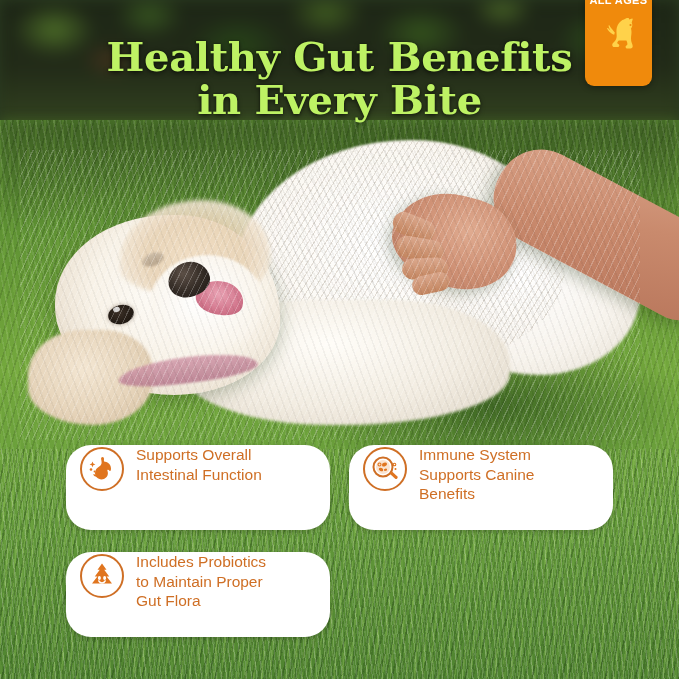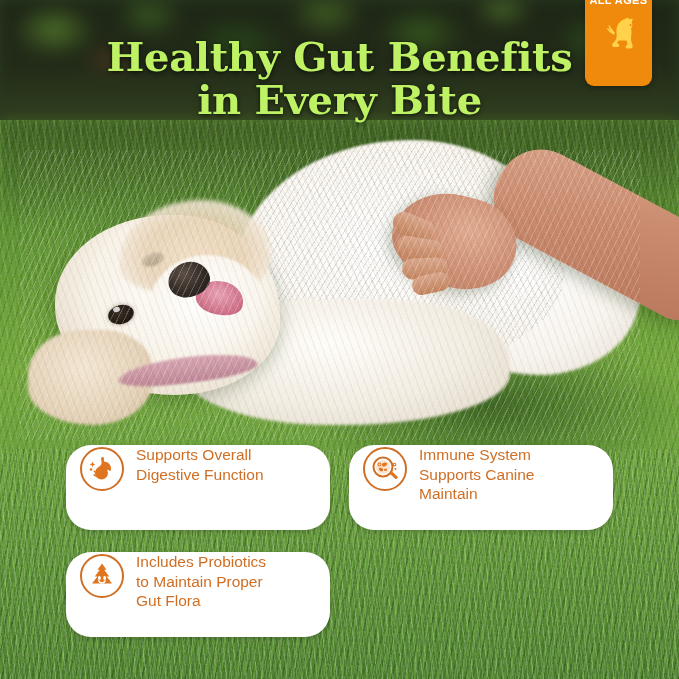--- a/index.html
+++ b/index.html
@@ -367,21 +367,21 @@
           <circle cx="23" cy="23" r="21" fill="none" stroke="#CF6F25" stroke-width="2"></circle>
           <path d="M23.5 11c-.9 0-1.4.8-1.4 1.6 0 1.2.5 2.3.5 4.2 0 1.6-.8 2.6-2.4 3.7-2.2 1.5-4.2 3.3-4.2 6.6 0 3.6 2.9 6.3 6.5 6.3 3.6 0 6.4-2.6 6.4-6.1 0-1-.2-1.8-.5-2.6-.2-.5.1-1 .6-1 .6 0 1.1.4 1.5 1 .3.5 1 .5 1.2-.1.2-.6.3-1.3.3-2 0-3.6-2.4-6.2-5.9-6.8-.8-.1-1.2-.6-1.2-1.3 0-.6.1-1.1.1-1.6 0-1-.5-1.9-1.5-1.9z" fill="#E0751F"></path>
           <path d="M18.2 28.5c-1 .4-2.1.3-2.9-.3-.5-.3-1.1.2-.8.8.8 1.4 2.6 2 4.2 1.4l-.5-1.9z" fill="#E0751F"></path>
           <path d="M13.5 15.5l.8 2.1 2.1.8-2.1.8-.8 2.1-.8-2.1-2.1-.8 2.1-.8z" fill="#E0751F"></path>
           <circle cx="12" cy="23.5" r="1.3" fill="#E0751F"></circle>
           <circle cx="15.5" cy="25.5" r=".9" fill="#E0751F"></circle>
         </svg>
       </div>
       <div class="card-text">
         <span>Supports Overall</span>
-        <span>Digestive Function</span>
+        <span>Intestinal Function</span>
       </div>
     </div>
 
     <div class="card">
       <div class="card-icon">
         <svg width="46" height="46" viewBox="0 0 46 46">
           <circle cx="23" cy="23" r="21" fill="none" stroke="#CF6F25" stroke-width="2"></circle>
           <circle cx="21" cy="21" r="9.5" fill="none" stroke="#CF6F25" stroke-width="2"></circle>
           <circle cx="21" cy="21" r="7" fill="#FBE3CF"></circle>
           <path d="M27.8 27.8l2.2-2.2 5.4 5a1.6 1.6 0 01-2.2 2.2z" fill="#E0751F"></path>
@@ -389,21 +389,21 @@
           <ellipse cx="19" cy="23.5" rx="2.3" ry="1.6" fill="#E0751F" transform="rotate(25 19 23.5)"></ellipse>
           <ellipse cx="23.5" cy="23.8" rx="1.6" ry="1.1" fill="#E0751F" transform="rotate(-15 23.5 23.8)"></ellipse>
           <circle cx="17.5" cy="18.5" r="1.5" fill="none" stroke="#E0751F" stroke-width="1.1"></circle>
           <circle cx="32.5" cy="18.5" r="1.3" fill="none" stroke="#E0751F" stroke-width="1.1"></circle>
           <circle cx="33.5" cy="23" r="1" fill="#E0751F"></circle>
         </svg>
       </div>
       <div class="card-text">
         <span>Immune System</span>
         <span>Supports Canine</span>
-        <span>Maintain</span>
+        <span>Benefits</span>
       </div>
     </div>
 
     <div class="card">
       <div class="card-icon">
         <svg width="46" height="46" viewBox="0 0 46 46">
           <circle cx="23" cy="23" r="21" fill="none" stroke="#CF6F25" stroke-width="2"></circle>
           <path d="M23 10.5l4.5 6.3h-2.3l5 6.6h-2.6l5.4 7.1H13l5.4-7.1h-2.6l5-6.6h-2.3z" fill="#E0751F"></path>
           <ellipse cx="20.4" cy="25" rx="1.5" ry="1.9" fill="#FFFFFF"></ellipse>
           <ellipse cx="25.6" cy="25" rx="1.5" ry="1.9" fill="#FFFFFF"></ellipse>

